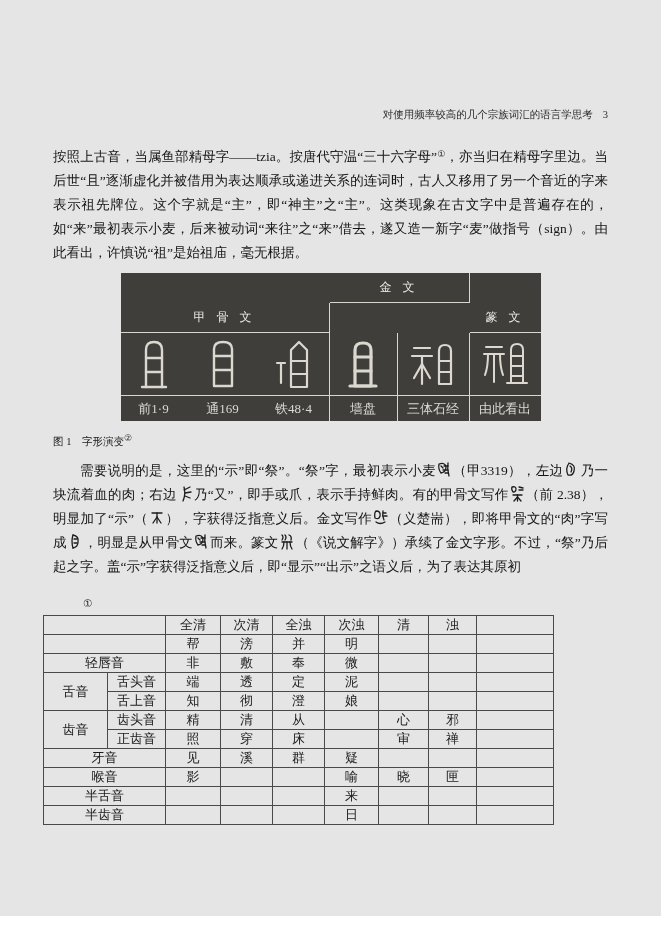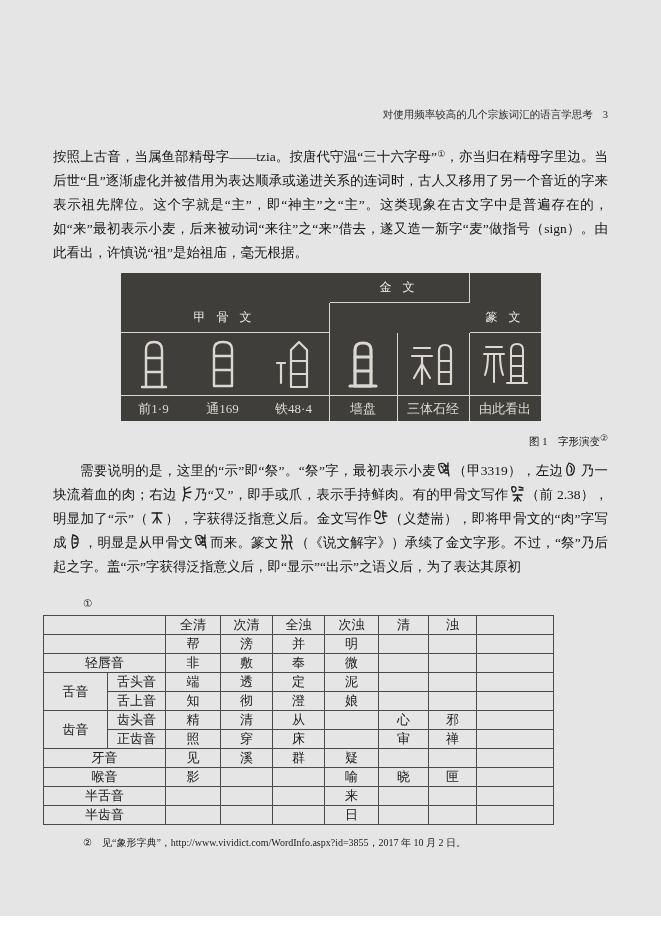--- a/index.html
+++ b/index.html
@@ -27,21 +27,21 @@
   }
   .fh { height:30px; display:flex; align-items:center; justify-content:center;
         color:#eceae5; font-size:12px; letter-spacing:4px; }
   .fg { height:62px; display:flex; align-items:center; justify-content:center; }
   .fg svg path { fill:none; stroke:#dcd8d0; stroke-linecap:round; stroke-linejoin:round; }
   .fl { height:26px; display:flex; align-items:center; justify-content:center;
         color:#dcd9d3; font-size:13px; }
   .bb { border-bottom:1px solid #d9d6cf; }
   .bt { border-top:1px solid #d9d6cf; }
   .br { border-right:1px solid #d9d6cf; }
-  .figcap { text-align:right; font-size:10.5px; margin-top:12px; color:#1b1b1b; }
+  .figcap { text-align:left; font-size:10.5px; margin-top:12px; color:#1b1b1b; }
   
   .footnotes { margin-top:18px; }
   .fn-mark { padding-left:30px; font-size:10.5px; }
   table.fn-table { width:510px; margin:6px 0 0 -10px; border-collapse:collapse;
                    font-size:13px; color:#1b1b1b; table-layout:fixed; }
   .fn-table td { border:1px solid #4a4a4a; height:16px; text-align:center;
                  padding:0 2px; font-weight:normal; overflow:hidden; white-space:nowrap; }
   .fn2 { margin-top:11px; padding-left:30px; font-size:10px; }
   .fn2 .mk { margin-right:10px; }
 </style>
@@ -311,16 +311,15 @@
         <td></td>
         <td></td>
         <td>日</td>
         <td></td>
         <td></td>
         <td></td>
       </tr>
     </tbody>
       </table>
 
-    <div class="fn2"><span class="mk">②</span><span>见“象形字典”，http://www.vividict.com/WordInfo.aspx?id=3855，2017 年 10 月 2 日。</span></div>
   </div>
 
 </div>
 
 </body></html>

